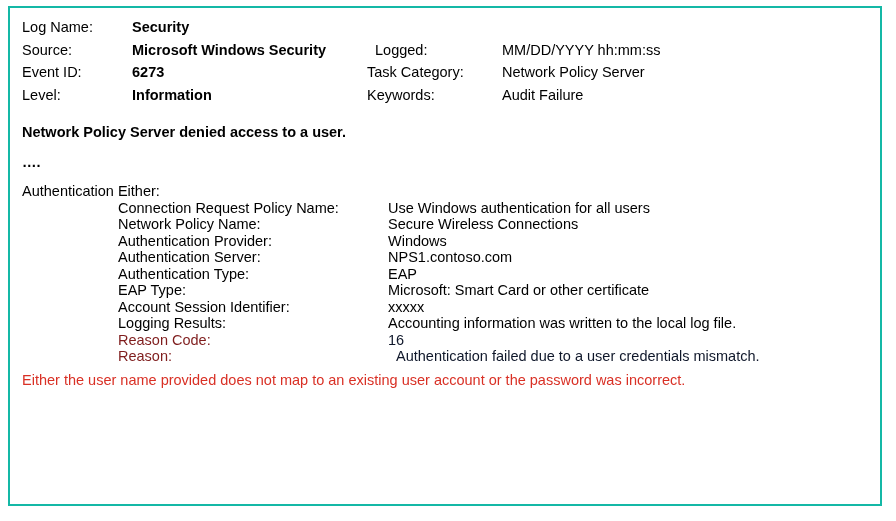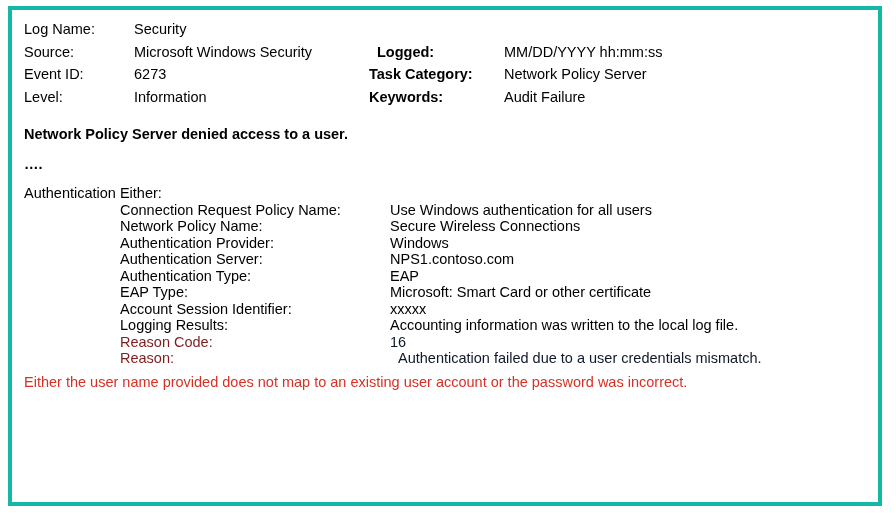--- a/index.html
+++ b/index.html
@@ -12,21 +12,21 @@
     height: 521px;
     font-family: "Liberation Sans", sans-serif;
     color: #000000;
   }
   .event-box {
     position: absolute;
     left: 8px;
     top: 6px;
     width: 874px;
     height: 500px;
-    border: 4px solid #14b8a6;
+    border: 2px solid #14b8a6;
     box-sizing: border-box;
     background: #ffffff;
     overflow: hidden;
   }
   .inner {
     padding: 12px 10px 10px 12px;
     font-size: 14.5px;
     line-height: 1.0;
   }
   
@@ -37,26 +37,26 @@
   }
   .hdr-label {
     width: 110px;
     flex: 0 0 110px;
     white-space: nowrap;
   }
   .hdr-value {
     width: 235px;
     flex: 0 0 235px;
     white-space: nowrap;
+    font-weight: bold;
   }
   .hdr-label2 {
     width: 135px;
     flex: 0 0 135px;
     white-space: nowrap;
-    font-weight: bold;
   }
   .hdr-value2 {
     white-space: nowrap;
   }
   .hdr-label2.indent {
     padding-left: 8px;
     width: 127px;
     flex: 0 0 127px;
   }
   .spacer-md { height: 15px; }

